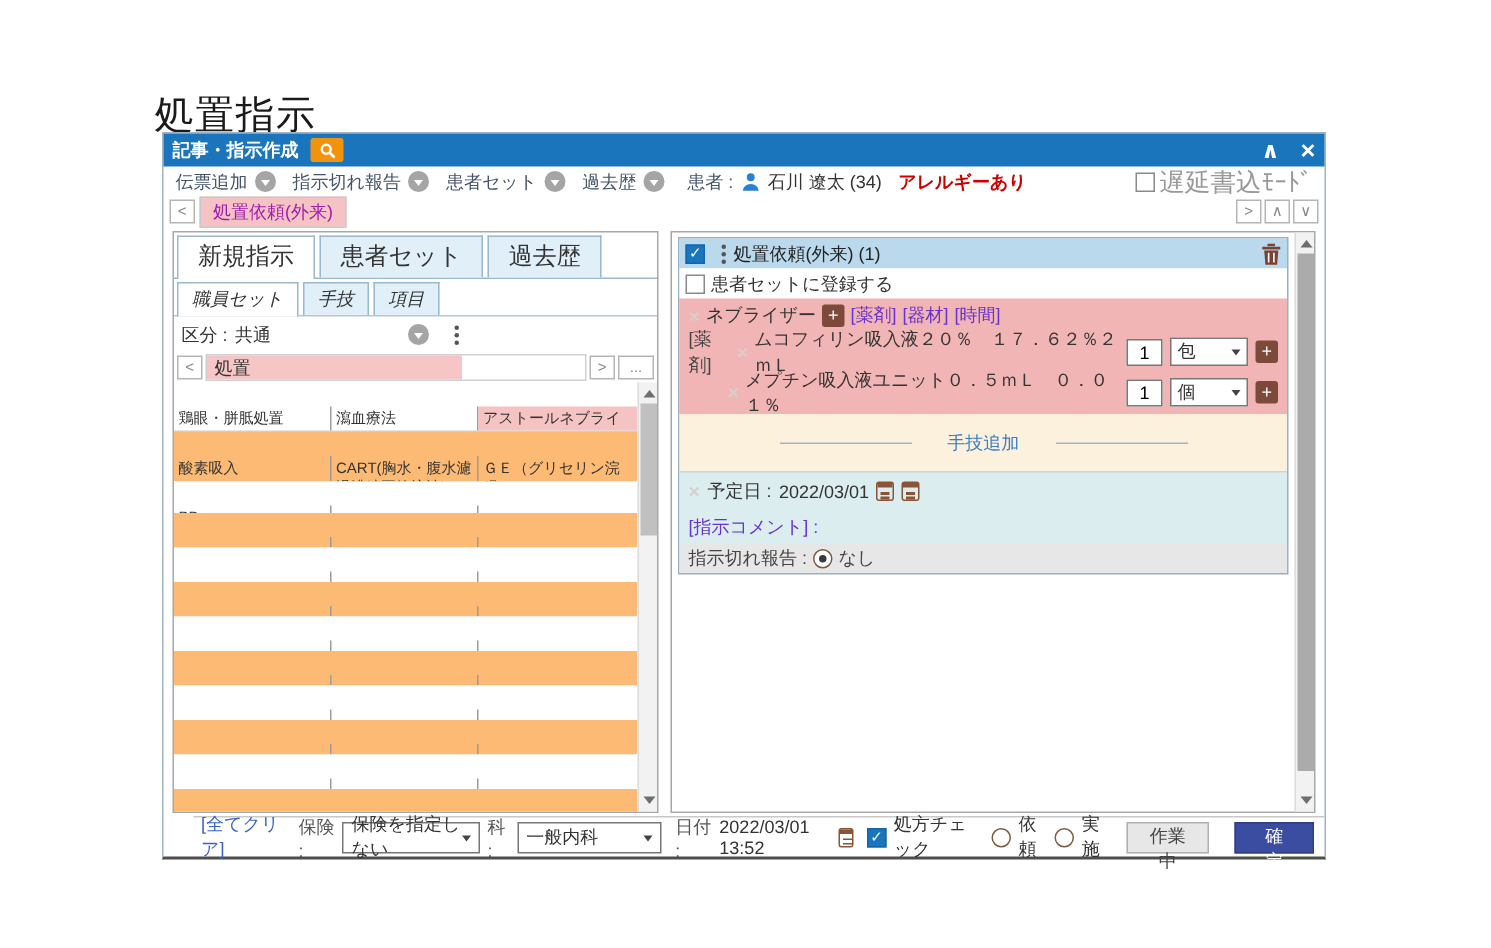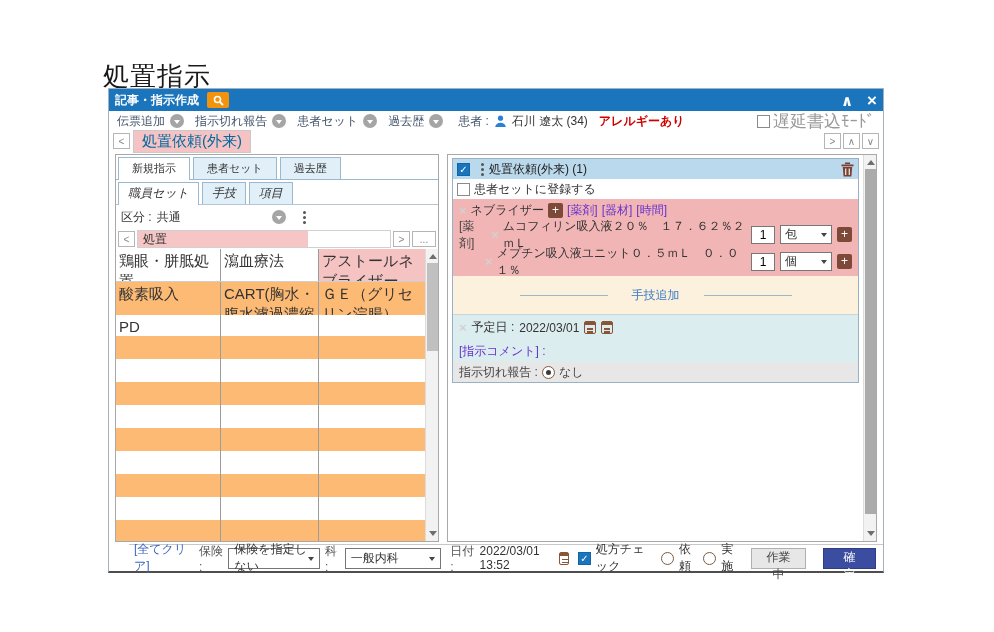--- a/index.html
+++ b/index.html
@@ -27,45 +27,45 @@
 
   
   .cb { width:13px; height:13px; border:1px solid #8a8a8a; background:#fff; display:inline-block; flex:none; }
   .cb.checked { background:#1b75bc; border-color:#1266a8; color:#fff; font-size:10px; line-height:12px; text-align:center; }
   .radio { width:13px; height:13px; border:1px solid #7b5b42; border-radius:50%; background:#fff; display:inline-block; position:relative; flex:none; }
   .radio.sel::after { content:''; position:absolute; inset:3px; background:#3a3a3a; border-radius:50%; }
 
   
   .tabstrip { height:20px; display:flex; align-items:center; padding:0 4px; gap:3px; flex:none; }
   .navbtn { width:17px; height:16px; border:1px solid #b5b5b5; background:#fff; color:#888; font-size:10px; display:inline-flex; align-items:center; justify-content:center; cursor:pointer; }
-  .doc-tab { background:#f5c3c3; border:1px solid #c9c9c9; font-size:15px; padding:1px 8px; color:#0369a1; cursor:pointer; }
+  .doc-tab { background:#f5c3c3; border:1px solid #c9c9c9; font-size:12px; padding:1px 8px; color:#a21caf; cursor:pointer; }
   .ts-right { margin-left:auto; display:flex; gap:2px; }
 
   
   .main { flex:1; display:flex; gap:8px; padding:3px 6px 2px 6px; min-height:0; }
 
   
   .left-panel { width:324px; flex:none; display:flex; flex-direction:column; border:1px solid #a8a8a8; background:#fff; }
   .tabs1 { display:flex; padding:2px 2px 0 2px; border-bottom:1px solid #9cb8cc; flex:none; }
-  .tab { font-size:11px; padding:3px 13px; background:#e0eff8; border:1px solid #9cb8cc; border-bottom:none; margin-right:3px; color:#333; cursor:pointer; }
+  .tab { font-size:16px; padding:3px 13px; background:#e0eff8; border:1px solid #9cb8cc; border-bottom:none; margin-right:3px; color:#333; cursor:pointer; }
   .tab.active { background:#fff; margin-bottom:-1px; padding-bottom:4px; }
   .tabs2 { display:flex; padding:2px 2px 0 2px; border-bottom:1px solid #b5c7d4; flex:none; }
   .tab2 { font-size:12px; padding:2px 9px; background:#e0eff8; border:1px solid #9cb8cc; border-bottom:none; margin-right:3px; color:#333; cursor:pointer;font-style:italic; }
   .tab2.active { background:#fff; margin-bottom:-1px; padding-bottom:3px; }
   .catrow { height:24px; display:flex; align-items:center; gap:5px; padding:0 5px; font-size:12px; flex:none; }
   .dots { display:inline-flex; flex-direction:column; gap:2px; margin-left:6px; }
   .dots i { width:3px; height:3px; background:#555; border-radius:50%; }
   .pathrow { height:20px; display:flex; align-items:center; gap:2px; padding:0 2px; flex:none; }
   .path-box { flex:1; height:18px; border:1px solid #d0d0d0; background:#fff; display:flex; align-items:stretch; }
   .path-chip { width:170px; background:#f6c6c6; font-size:12px; padding:0 5px; display:flex; align-items:center; color:#333; cursor:pointer; }
 
   .tablewrap { flex:1; display:flex; min-height:0; }
   .ltable { flex:1; overflow:hidden; display:flex; flex-direction:column; }
   .trow { display:flex; flex:none; }
-  .trow .cell { padding:2px 3px; font-size:15px; line-height:1.3; border-right:1px solid #9c9c9c; overflow:hidden; }
+  .trow .cell { padding:2px 3px; font-size:10px; line-height:1.3; border-right:1px solid #9c9c9c; overflow:hidden;margin-top:16px; }
   .c1 { width:105px; } .c2 { width:98px; } .c3 { flex:1; border-right:none !important; }
   .rw { background:#fff; } .rb { background:#fdba74; }
   .h32 { height:33px; } .h21 { height:21px; } .h23 { height:23px; }
   .pinkcell { background:#f6c3c3; }
   .hdr-row { border-bottom:1px solid #cfcfcf; }
 
   
   .vsb { width:13px; flex:none; background:#f2f2f2; border-left:1px solid #dcdcdc; position:relative; }
   .sb-arr { position:absolute; left:0; width:13px; height:13px; display:flex; align-items:center; justify-content:center; cursor:pointer; }
   .sb-arr.up { top:0; } .sb-arr.down { bottom:0; }

